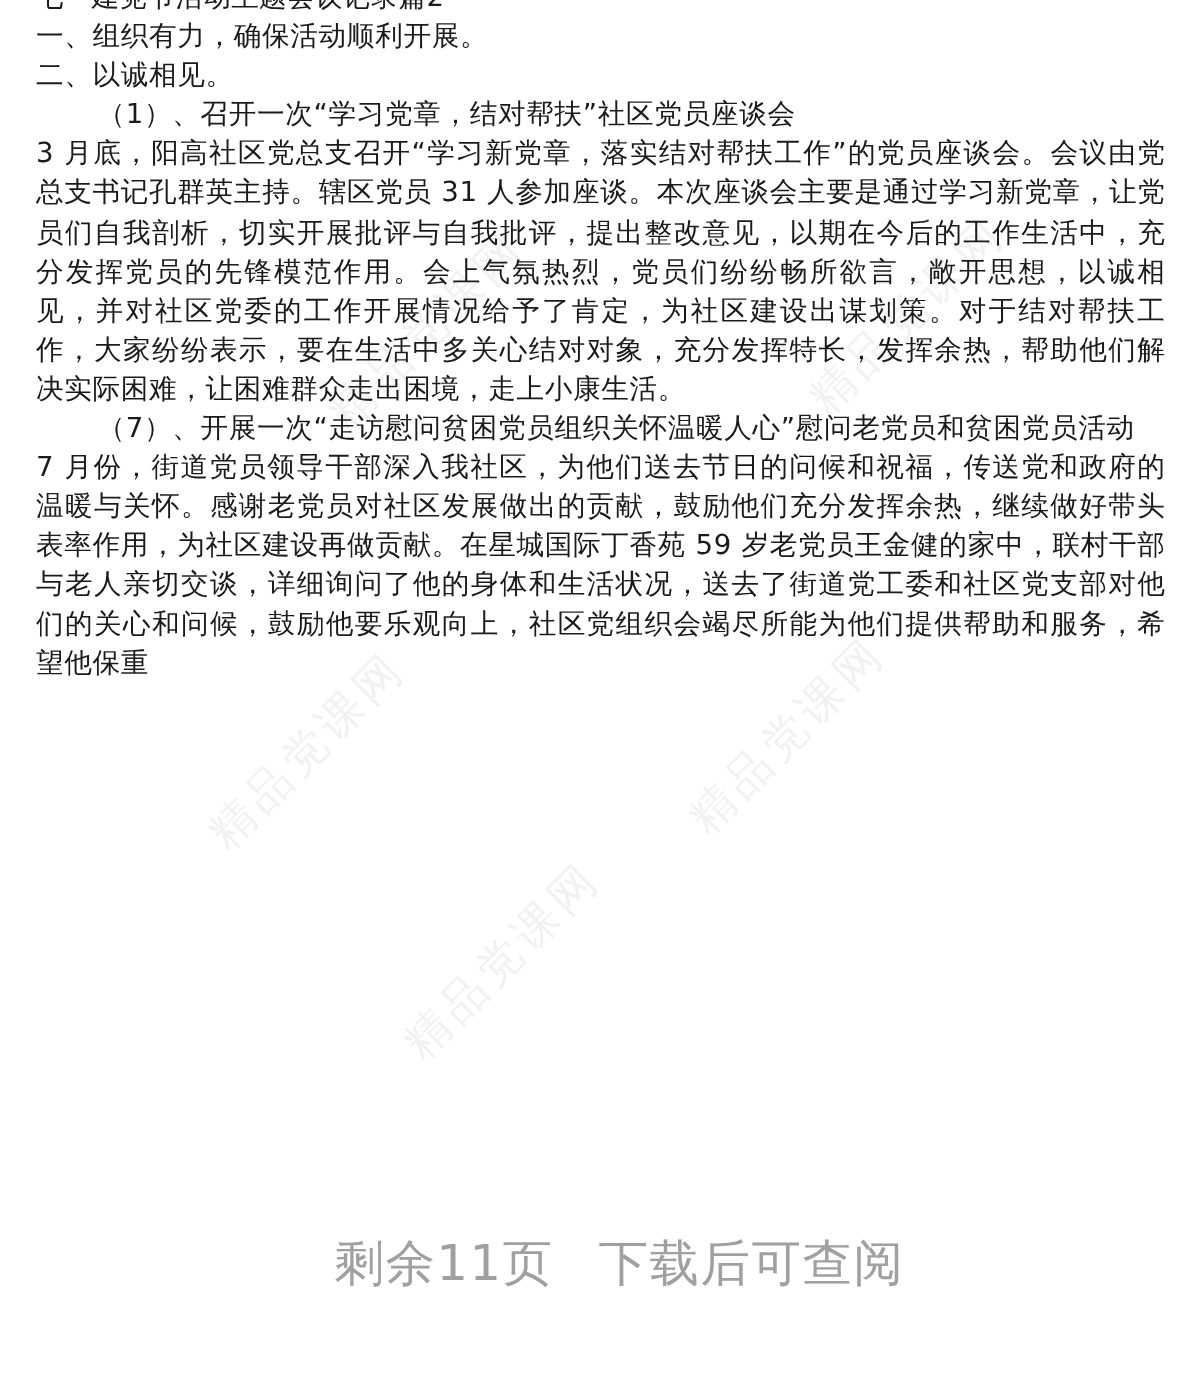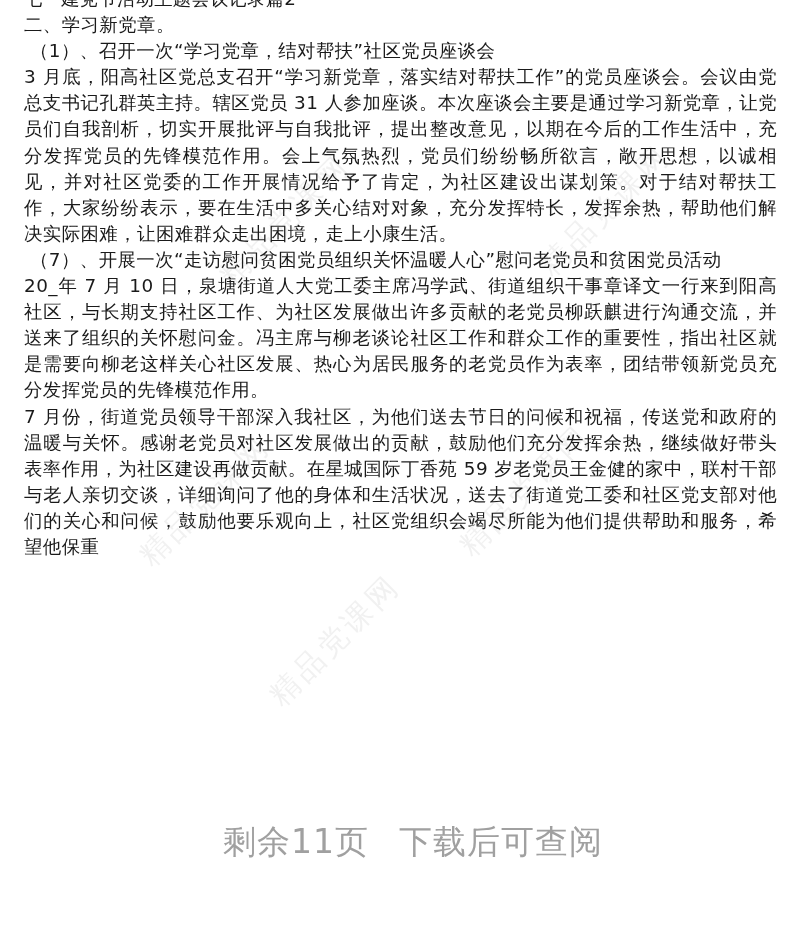--- a/index.html
+++ b/index.html
@@ -10,21 +10,21 @@
   .page {
     position: absolute; left: 0; top: 0; width: 800px; height: 790px; overflow: hidden;
   }
   .content {
     position: absolute; left: 24px; top: -14px; width: 753px;
     font-size: 18.4px; line-height: 26.1px; color: #1a1a1a;
     letter-spacing: 0.45px;
   }
   .content p { margin: 0; text-align: justify; text-justify: inter-ideograph; }
   .content p.title { letter-spacing: 0.2px; }
-  .content p.sub { padding-left: 6px; }
+  .content p.sub { padding-left: 6px; margin-left: 35px; }
   .watermark {
     position: absolute; color: rgba(150,150,150,0.13); font-size: 30px;
     transform: rotate(-45deg); white-space: nowrap; pointer-events: none; letter-spacing: 4px;
   }
   .footer {
     position: absolute; left: 0; top: 820px; width: 800px; text-align: center;
     font-size: 33px; color: #a0a0a0; letter-spacing: 1px; padding-left: 13px;
   }
   .footer .gap { display: inline-block; width: 30px; }
 </style>
@@ -33,24 +33,24 @@
 
 <div class="page">
   <div class="watermark" style="left:200px; top:200px;">精品党课网</div>
   <div class="watermark" style="left:520px; top:190px;">精品党课网</div>
   <div class="watermark" style="left:120px; top:480px;">精品党课网</div>
   <div class="watermark" style="left:440px; top:470px;">精品党课网</div>
   <div class="watermark" style="left:250px; top:620px;">精品党课网</div>
 
   <div class="content">
     <p class="title">七一建党节活动主题会议记录篇2</p>
-    <p>二、学习新党章。</p>
+    <p>一、组织有力，确保活动顺利开展。</p>
+    <p>二、以诚相见。</p>
     <p class="sub">（1）、召开一次“学习党章，结对帮扶”社区党员座谈会</p>
     <p>3 月底，阳高社区党总支召开“学习新党章，落实结对帮扶工作”的党员座谈会。会议由党总支书记孔群英主持。辖区党员 31 人参加座谈。本次座谈会主要是通过学习新党章，让党员们自我剖析，切实开展批评与自我批评，提出整改意见，以期在今后的工作生活中，充分发挥党员的先锋模范作用。会上气氛热烈，党员们纷纷畅所欲言，敞开思想，以诚相见，并对社区党委的工作开展情况给予了肯定，为社区建设出谋划策。对于结对帮扶工作，大家纷纷表示，要在生活中多关心结对对象，充分发挥特长，发挥余热，帮助他们解决实际困难，让困难群众走出困境，走上小康生活。</p>
     <p class="sub">（7）、开展一次“走访慰问贫困党员组织关怀温暖人心”慰问老党员和贫困党员活动</p>
-    <p>20_年 7 月 10 日，泉塘街道人大党工委主席冯学武、街道组织干事章译文一行来到阳高社区，与长期支持社区工作、为社区发展做出许多贡献的老党员柳跃麒进行沟通交流，并送来了组织的关怀慰问金。冯主席与柳老谈论社区工作和群众工作的重要性，指出社区就是需要向柳老这样关心社区发展、热心为居民服务的老党员作为表率，团结带领新党员充分发挥党员的先锋模范作用。</p>
     <p>7 月份，街道党员领导干部深入我社区，为他们送去节日的问候和祝福，传送党和政府的温暖与关怀。感谢老党员对社区发展做出的贡献，鼓励他们充分发挥余热，继续做好带头表率作用，为社区建设再做贡献。在星城国际丁香苑 59 岁老党员王金健的家中，联村干部与老人亲切交谈，详细询问了他的身体和生活状况，送去了街道党工委和社区党支部对他们的关心和问候，鼓励他要乐观向上，社区党组织会竭尽所能为他们提供帮助和服务，希望他保重</p>
   </div>
 </div>
 
 <div class="footer">
   <span>剩余11页</span><span class="gap"></span><span>下载后可查阅</span>
 </div>
 
 </body></html>

